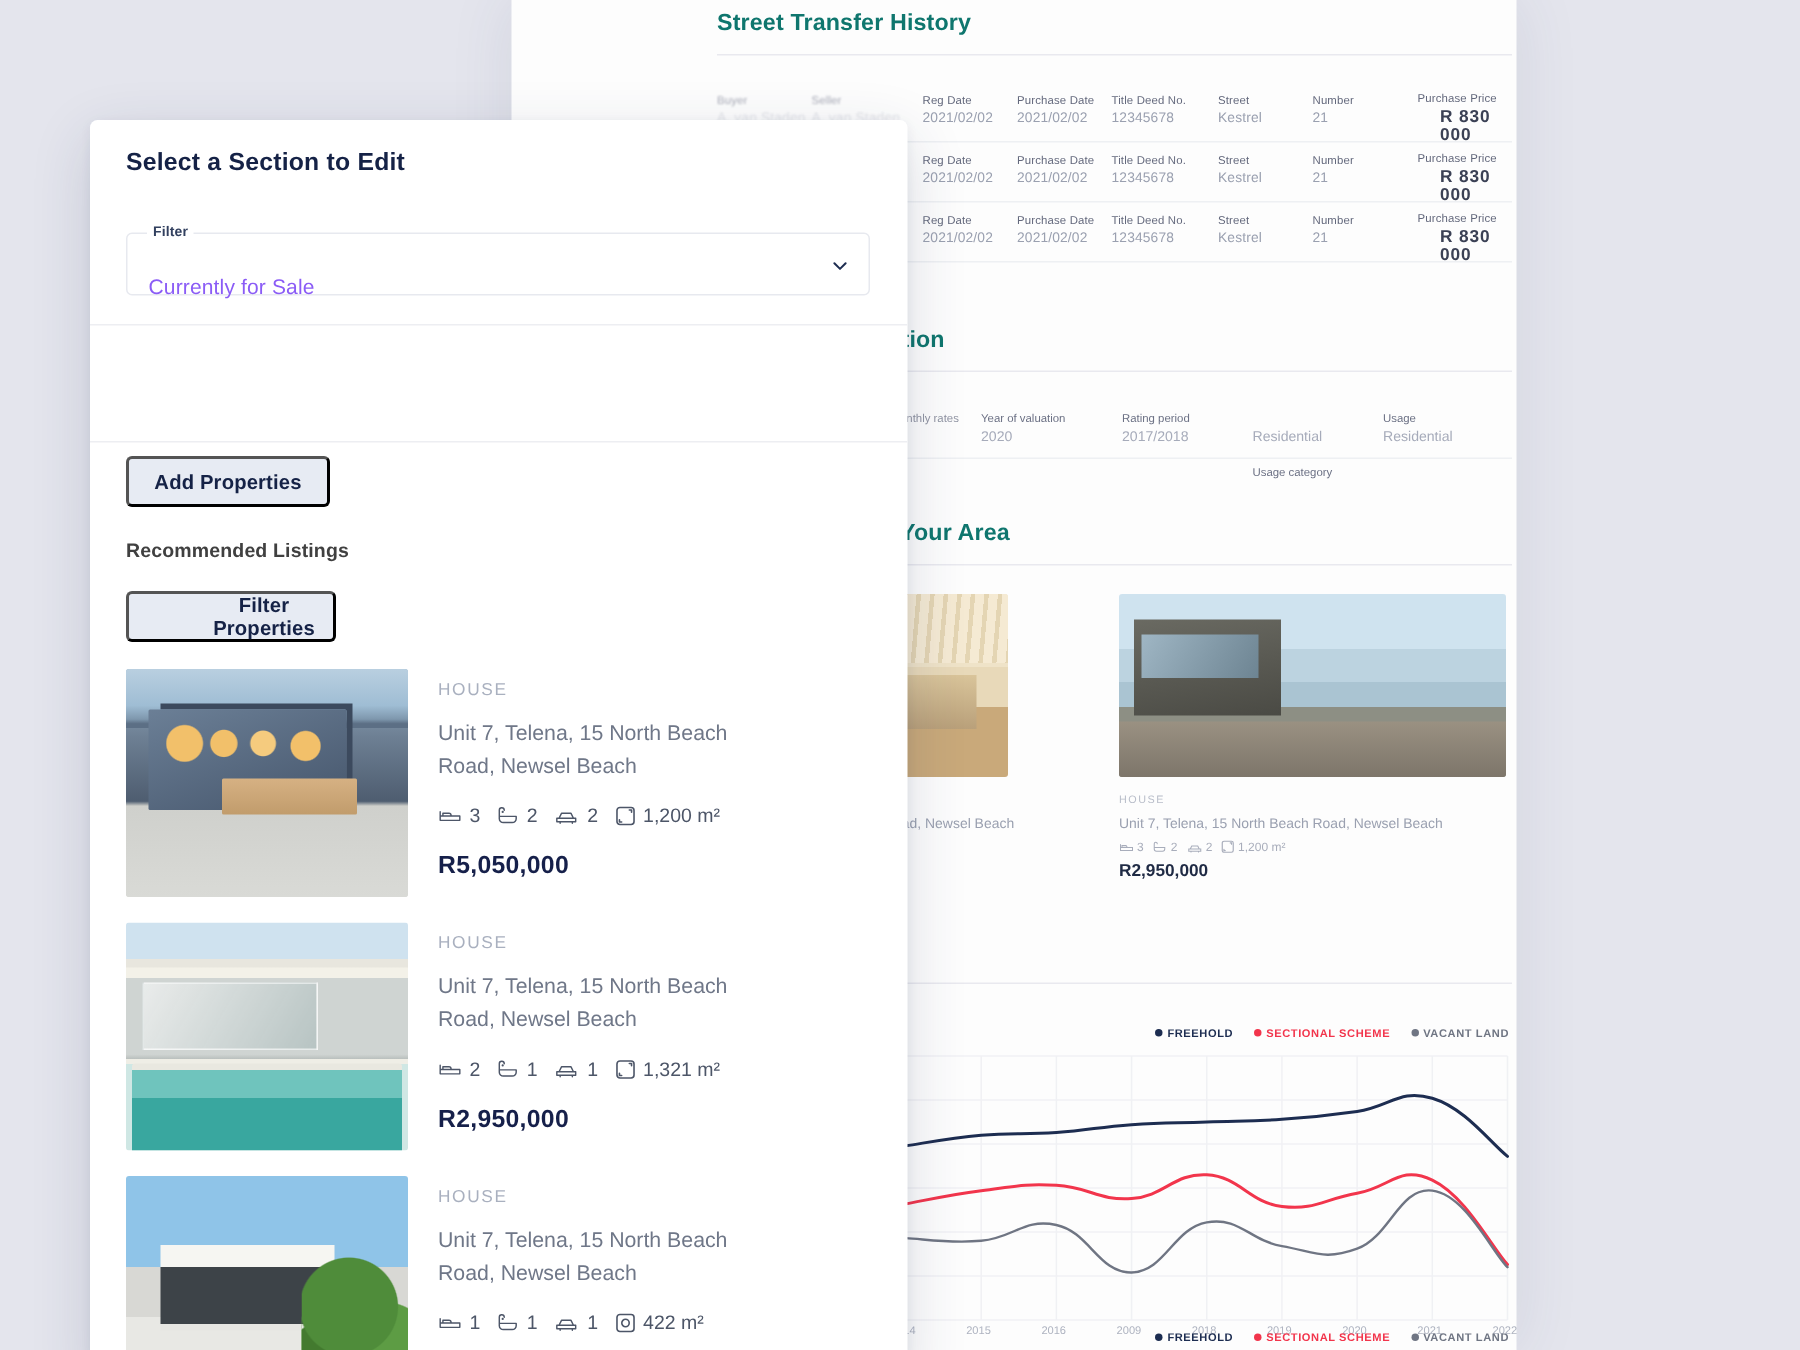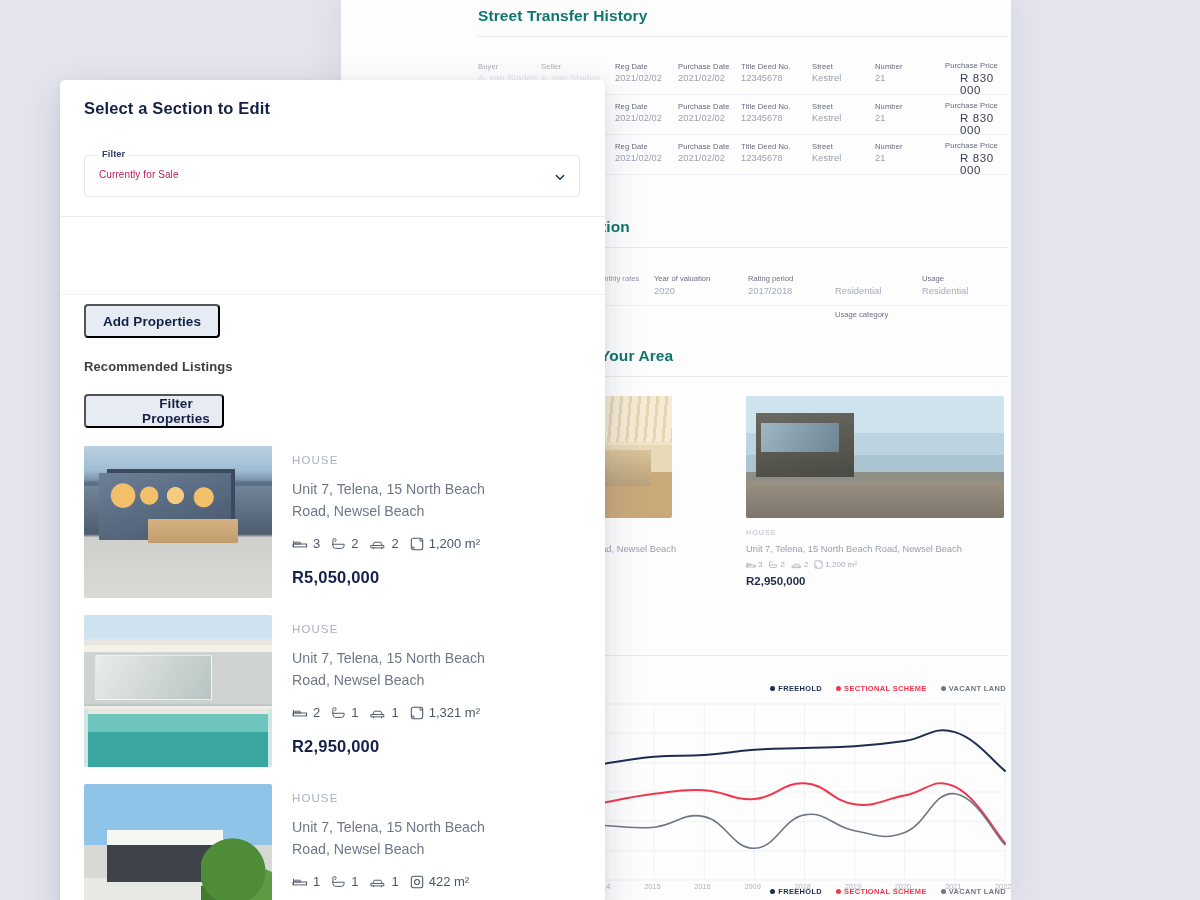--- a/index.html
+++ b/index.html
@@ -20,21 +20,21 @@
 
   .bg-sec-title {
     position: absolute; color: #0f766e; font-weight: bold;
     letter-spacing: .1px;
   }
   .bg-rule { position: absolute; height: 1px; background: #e9e9ef; }
 
   
   .tt-head { position: absolute; font-size: 7.6px; color: #63687c; letter-spacing:.1px; }
   .tt-val  { position: absolute; font-size: 9.2px; color: #9aa0b0; letter-spacing:.1px; }
-  .tt-price{ position: absolute; font-size: 11.5px; color: #3b4155; font-weight: normal; letter-spacing:.6px;padding-left:15px;}
+  .tt-price{ position: absolute; font-size: 11.5px; color: #3b4155; font-weight: bold; letter-spacing:.6px;padding-left:15px;}
   .tt-rowline { position:absolute; height:1px; background:#eef0f3; }
   .fade-left { position:absolute; filter: blur(.6px); opacity:.55; }
 
   
   .vl-head { position:absolute; font-size:7.6px; color:#6b7084; }
   .vl-val  { position:absolute; font-size:9.4px; color:#a6abba; }
 
   
   .ya-img { position:absolute; border-radius:2px; overflow:hidden; }
   .ya-tag { position:absolute; font-size:7.2px; color:#b8bdc9; letter-spacing:1px; }
@@ -63,22 +63,22 @@
   }
   .field {
     position:absolute; left:24px; width:496px; height:42px;
     border:1px solid #e7e9ef; border-radius:4px; background:#fff;
   }
   .field-label {
     position:absolute; left:13px; top:-7px; padding:0 4px; background:#fff;
     font-size:9.3px; font-weight:bold; color:#32405f; letter-spacing:.1px;
   }
   .field-value {
-    position:absolute; left:14px; top:13px;
-    font-size:10px; color:#be185d; letter-spacing:.1px;
+    position:absolute; left:14px; top:27px;
+    font-size:14px; color:#8b5cf6; letter-spacing:.1px;
   }
   .chev { position:absolute; right:13px; top:15px; width:12px; height:12px; }
   .panel-rule { position:absolute; left:0; width:545px; height:1px; background:#edeef2; }
 
   .pill {
     position:absolute; background:#e7ebf3; border-radius:4px;
     display:flex; align-items:center; justify-content:center;
     font-size:13.5px; font-weight:bold; color:#152246; letter-spacing:.1px;
   }
   .sub-head {

